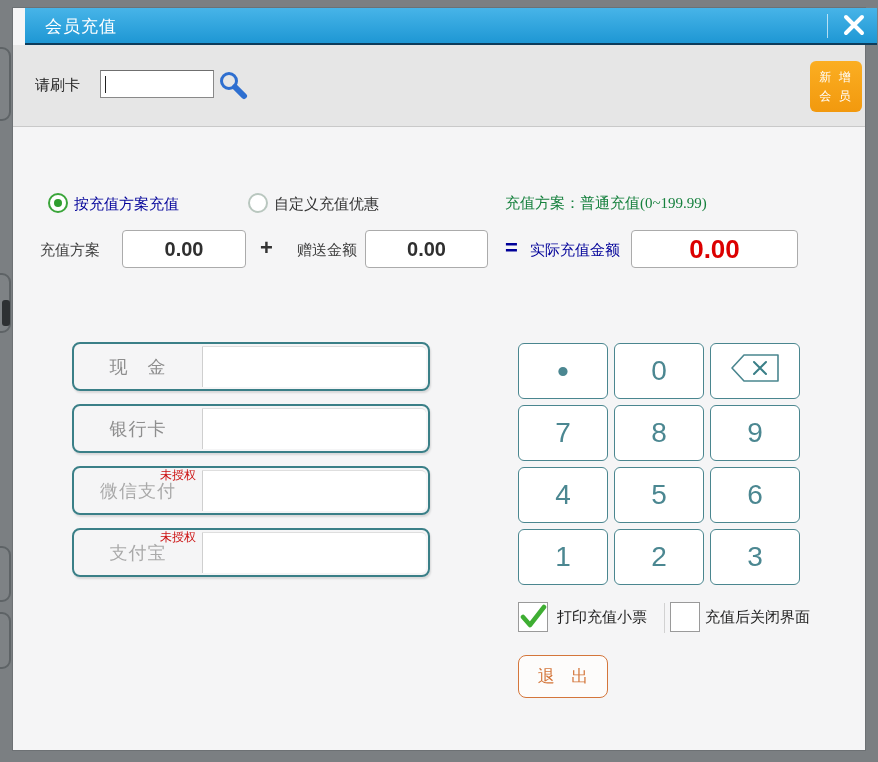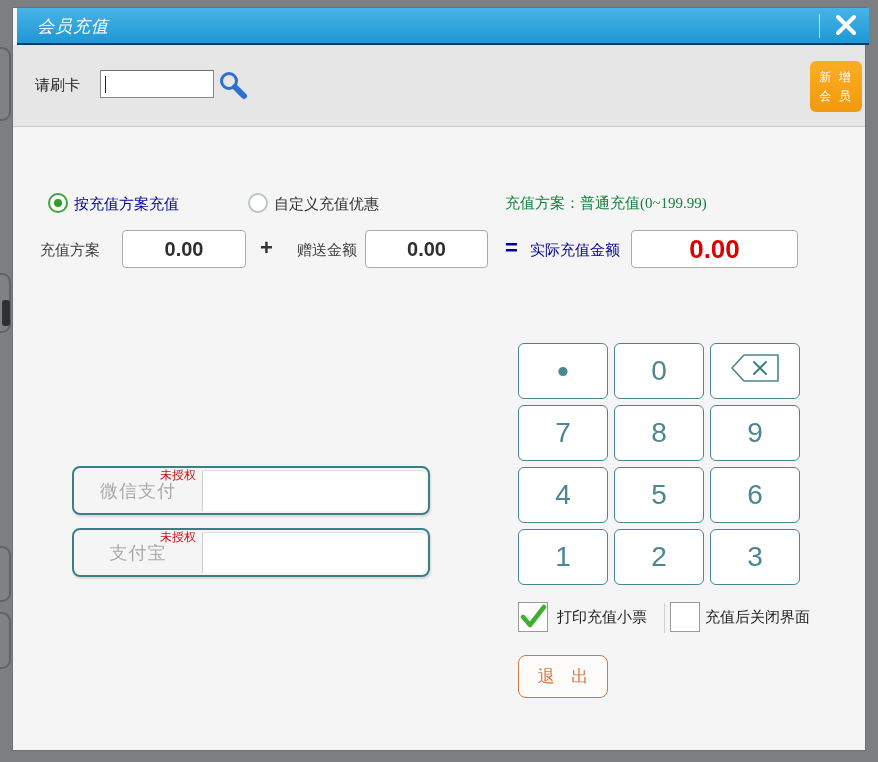--- a/index.html
+++ b/index.html
@@ -6,22 +6,22 @@
   *{box-sizing:border-box;font-family:"Liberation Sans",sans-serif;}
   .cjk{font-family:"Liberation Serif",serif;}
   .stage{position:relative;width:878px;height:762px;background:#7b7f82;overflow:hidden;}
 
   
   .bg-shape{position:absolute;left:-29px;width:40px;border:2px solid #5e6366;border-radius:9px;background:#7e8285;}
   .bg-mark{position:absolute;left:2px;top:300px;width:8px;height:26px;background:#2e3133;border-radius:3px;}
 
   
   .dialog{position:absolute;left:13px;top:8px;width:852px;height:742px;background:#f5f5f6;box-shadow:0 0 0 1px #6d7174;}
-  .titlebar{position:absolute;left:4px;top:0;width:100%;height:37px;
-    background:linear-gradient(#47b4e8,#1e97d4);border-bottom:2px solid #0d3c5b;font-style:italic;}
+  .titlebar{position:absolute;left:12px;top:0;width:100%;height:37px;
+    background:linear-gradient(#47b4e8,#1e97d4);border-bottom:2px solid #0d3c5b;}
   .title{position:absolute;left:20px;top:7px;color:#ffffff;font-size:17px;letter-spacing:1px;}
   .title-sep{position:absolute;left:802px;top:6px;width:1px;height:24px;background:rgba(255,255,255,.65);}
   .close-btn{position:absolute;left:812px;top:4px;width:34px;height:30px;display:flex;align-items:center;justify-content:center;cursor:pointer;}
 
   .header-band{position:absolute;left:0;top:37px;width:100%;height:82px;background:#e6e6e6;border-bottom:1px solid #c9c9c9;}
   .swipe-label{position:absolute;left:22px;top:68px;font-size:15px;color:#1c1c1c;}
   .swipe-input{position:absolute;left:87px;top:62px;width:114px;height:28px;background:#fff;border:1px solid #898989;border-top-color:#6f6f6f;}
   .caret{position:absolute;left:4px;top:5px;width:1px;height:17px;background:#222;}
   .search-btn{position:absolute;left:205px;top:62px;width:30px;height:30px;cursor:pointer;}
   .add-member{position:absolute;left:797px;top:53px;width:52px;height:51px;border-radius:6px;
@@ -129,20 +129,30 @@
     <span class="amt-label cjk" style="left:284px;">赠送金额</span>
     <div class="amt-input" style="left:352px;width:123px;">
       <span>0.00</span>
     </div>
     <span class="op-sign" style="left:492px;color:#000099;">=</span>
     <span class="amt-label cjk" style="left:517px;color:#000099;">实际充值金额</span>
     <div class="amt-input" style="left:618px;width:167px;font-size:26px;color:#dc0000;">
       <span>0.00</span>
     </div>
 
+    <div class="pay-row" style="top:334px;">
+      <span class="pay-label cjk">现　金</span>
+      <span class="pay-badge cjk"></span>
+      <div class="pay-input"></div>
+    </div>
+    <div class="pay-row" style="top:396px;">
+      <span class="pay-label cjk">银行卡</span>
+      <span class="pay-badge cjk"></span>
+      <div class="pay-input"></div>
+    </div>
     <div class="pay-row" style="top:458px;">
       <span class="pay-label cjk dim">微信支付</span>
       <span class="pay-badge cjk">未授权</span>
       <div class="pay-input"></div>
     </div>
     <div class="pay-row" style="top:520px;">
       <span class="pay-label cjk dim">支付宝</span>
       <span class="pay-badge cjk">未授权</span>
       <div class="pay-input"></div>
     </div>

